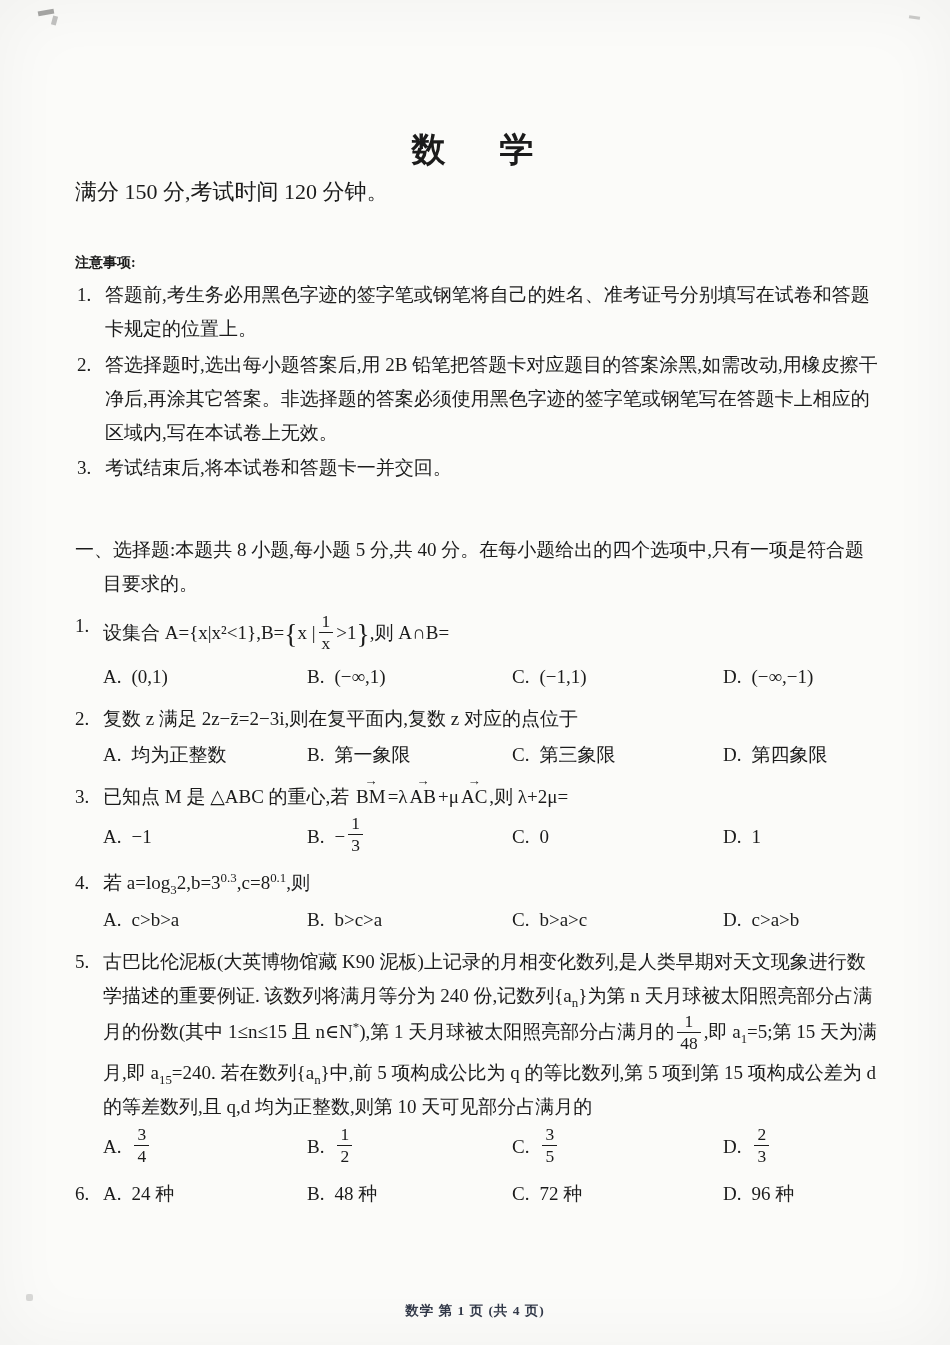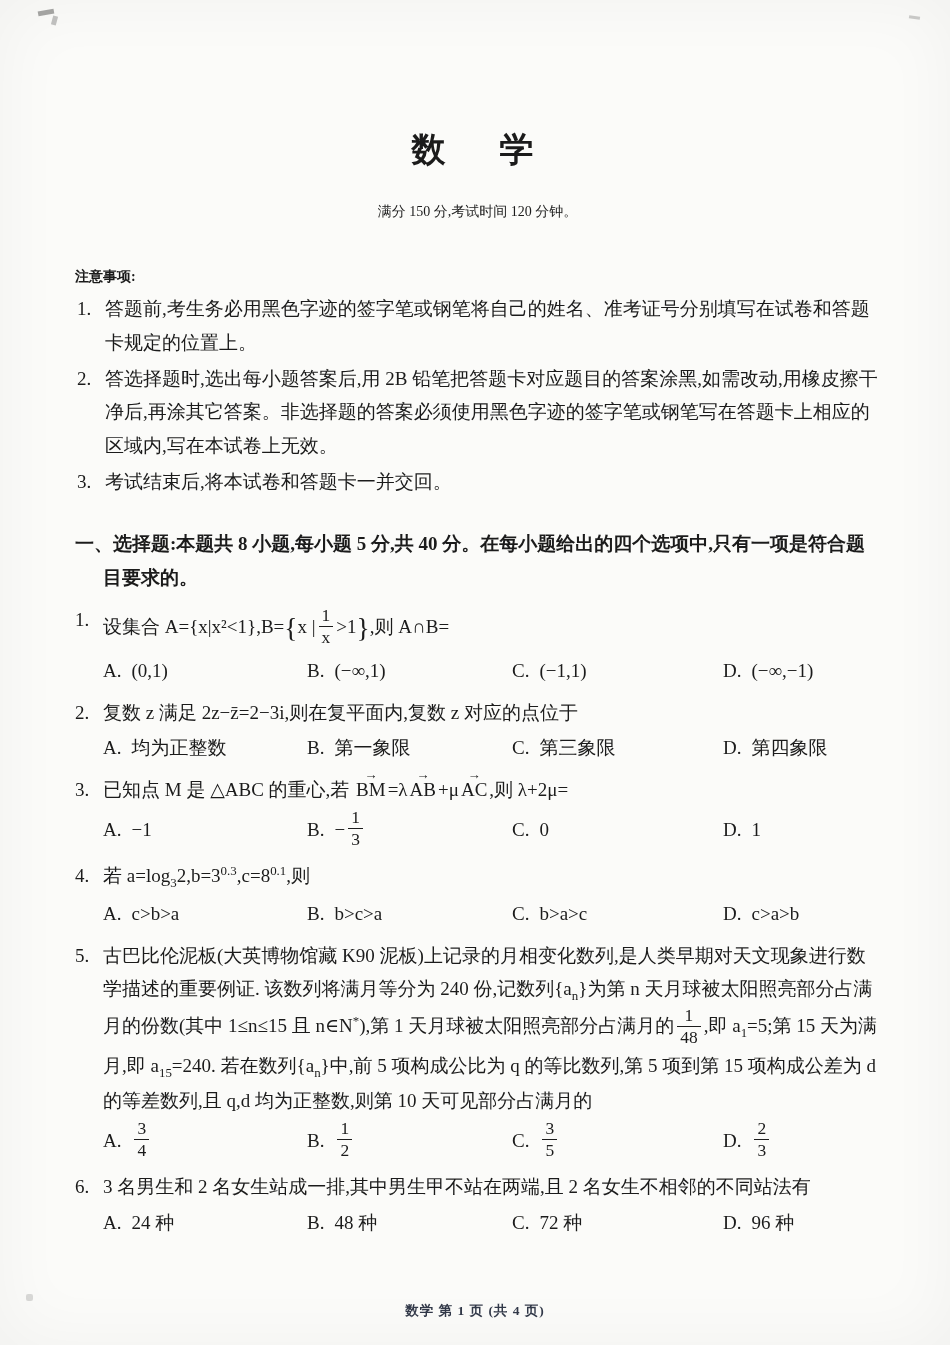--- a/index.html
+++ b/index.html
@@ -7,27 +7,27 @@
   .page {
     width: 950px; height: 1345px; margin: 0 auto; position: relative;
     background: #fbfbf9; color: #1b1b1b; overflow: hidden;
     font-family: "Liberation Serif", "DejaVu Serif", serif;
     font-size: 19px; line-height: 1.78;
     box-shadow: inset 0 0 70px rgba(0,0,0,0.045);
   }
   .content { padding: 0 70px 0 75px; }
 
   .title { margin-top: 128px; text-align: center; font-size: 34px; font-weight: 700; letter-spacing: 10px; line-height: 1.3; }
-  .subtitle { margin-top: 28px; text-align: center; font-size: 14px; }
+  .subtitle { text-align: left; font-size: 22px; }
 
   .notes-heading { margin-top: 40px; font-weight: 700; font-size: 14px; }
   .note { position: relative; padding-left: 30px; margin-top: 2px; }
   .note .num { position: absolute; left: 2px; top: 0; }
 
-  .section-heading { margin-top: 28px; font-weight: 700; padding-left: 28px; text-indent: -28px; }
+  .section-heading { margin-top: 48px; font-weight: 400; padding-left: 28px; text-indent: -28px; }
 
   .question { margin-top: 8px; }
   .stem { position: relative; padding-left: 28px; }
   .qnum { position: absolute; left: 0; top: 0; }
 
   .choices { display: grid; grid-template-columns: 204px 205px 211px auto; padding-left: 28px; margin: 2px 0 6px; align-items: center; }
   .choice { display: flex; align-items: center; white-space: nowrap; min-height: 34px; }
   .choice .lbl { margin-right: 10px; }
 
   .frac { display: inline-flex; flex-direction: column; align-items: center; vertical-align: middle; line-height: 1.18; font-size: 0.92em; margin: 0 3px; position: relative; top: -2px; }
@@ -217,21 +217,21 @@
             <span class="frac">
               <span class="fn">2</span>
               <span class="fd">3</span>
             </span>
           </span>
       </div>
     </div>
 
     <div class="question">
       <div class="stem">
-        <span class="qnum">6.</span><span>3 名男生和 2 名女生站成一排,其中男生甲不站在两端,且 2 名女生不相邻的不同站法有</span>
+        <span class="qnum">6.</span>
       </div>
       <div class="choices">
         <span class="choice">
             <span class="lbl">A.</span>
             <span>24 种</span>
           </span>
         <span class="choice">
             <span class="lbl">B.</span>
             <span>48 种</span>
           </span>

